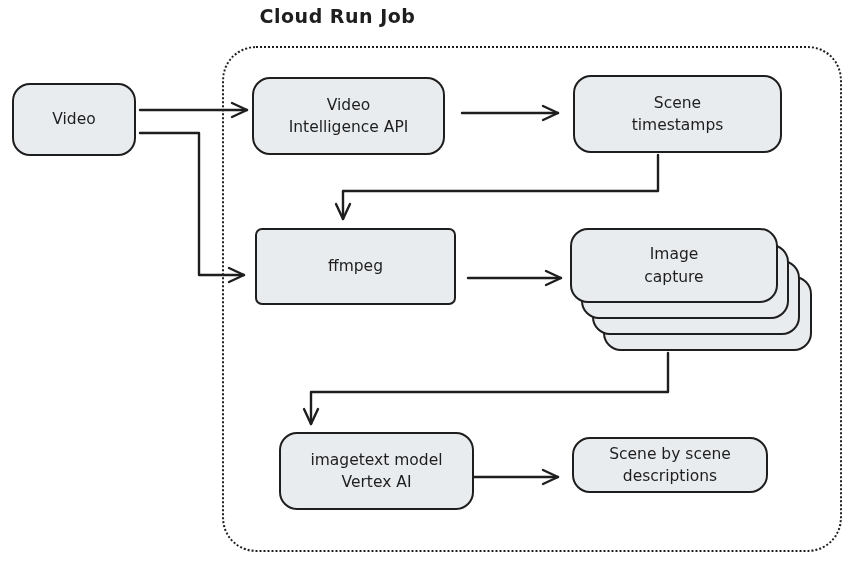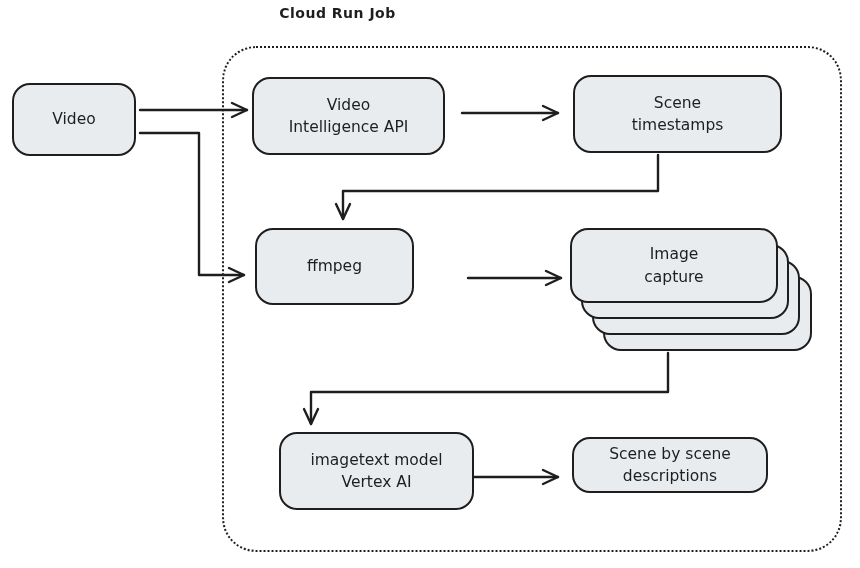--- a/index.html
+++ b/index.html
@@ -14,21 +14,21 @@
     height: 568px;
     background: #ffffff;
     overflow: hidden;
   }
   .diagram-title {
     position: absolute;
     left: 230px;
     top: 5px;
     width: 215px;
     text-align: center;
-    font-size: 14px;
+    font-size: 19px;
     font-weight: 600;
     letter-spacing: 0.5px;
     color: #1e1e1e;
   }
   .boundary {
     position: absolute;
     left: 222px;
     top: 46px;
     width: 620px;
     height: 506px;
@@ -48,21 +48,21 @@
     text-align: center;
     font-size: 15.5px;
     font-weight: 500;
     line-height: 1.45;
     color: #1e1e1e;
     white-space: pre-line;
   }
   .node-video            { left: 12px;  top: 83px;  width: 124px; height: 73px; }
   .node-via              { left: 252px; top: 77px;  width: 193px; height: 78px; }
   .node-scene-timestamps { left: 573px; top: 75px;  width: 209px; height: 78px; }
-  .node-ffmpeg           { left: 255px; top: 228px; width: 159px; height: 77px; }
+  .node-ffmpeg           { left: 255px; top: 228px; width: 201px; height: 77px; border-radius: 7px; }
   .node-imagetext        { left: 255px; top: 432px; width: 195px; height: 78px; margin-left: 24px; }
   .node-scene-desc       { left: 572px; top: 437px; width: 196px; height: 56px; }
   .stack-card-front      { left: 570px; top: 228px; width: 208px; height: 75px; }
   .stack-card-2          { left: 581px; top: 244px; width: 208px; height: 75px; }
   .stack-card-3          { left: 592px; top: 260px; width: 208px; height: 75px; }
   .stack-card-4          { left: 603px; top: 276px; width: 209px; height: 75px; }
   .edges-layer {
     position: absolute;
     left: 0; top: 0;
     width: 860px;

